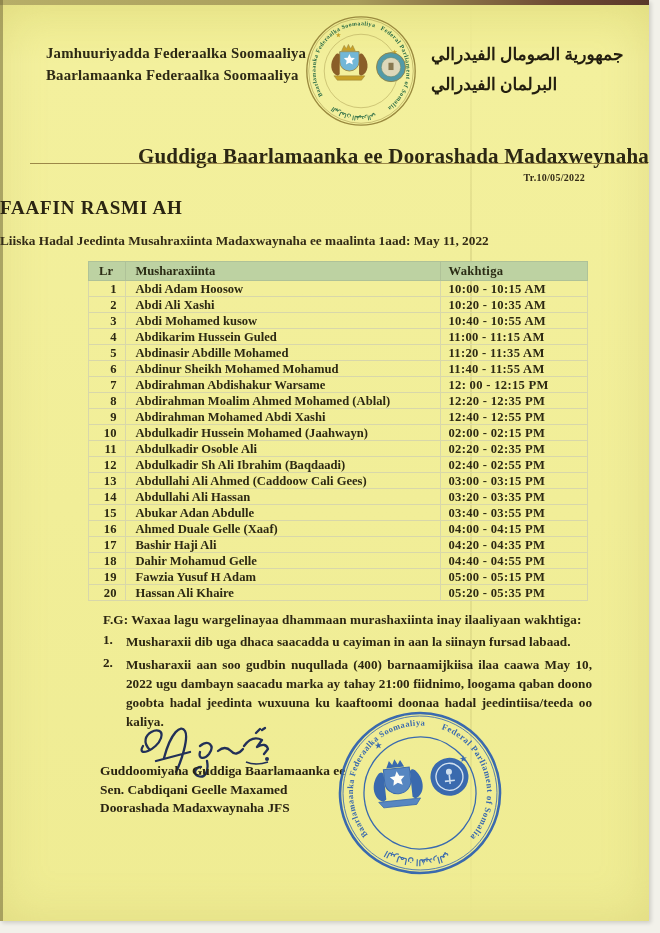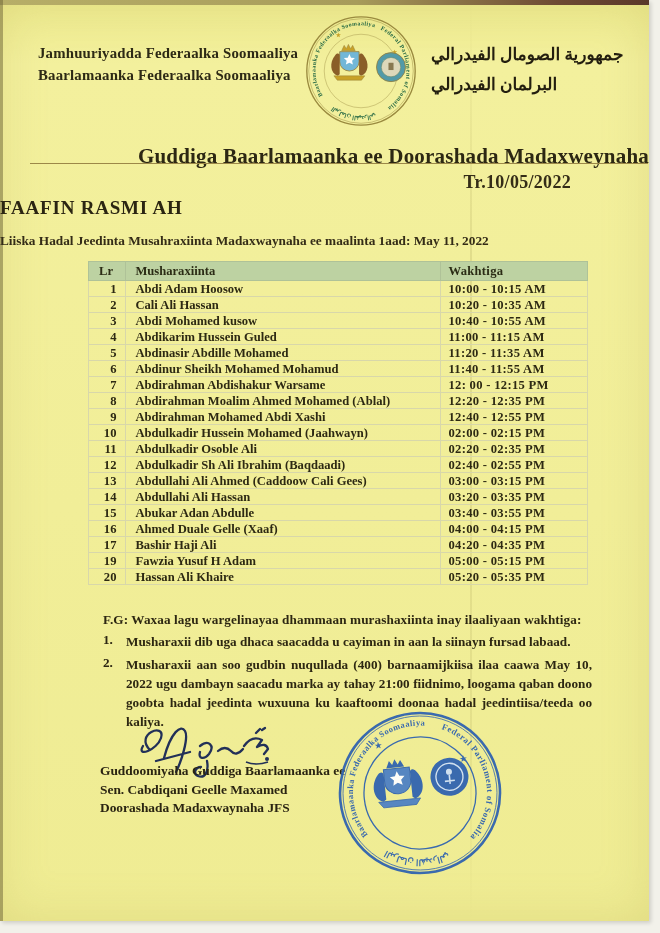--- a/index.html
+++ b/index.html
@@ -8,26 +8,26 @@
   .canvas{position:absolute;inset:0;background:#f2f1ea}
   .page{position:absolute;left:0;top:0;width:649px;height:921px;
         background:linear-gradient(180deg,#edea8e 0%,#f3f09d 7%,#f1ee98 55%,#efec93 100%);
         box-shadow:inset 0 0 46px rgba(185,175,85,.28), 2px 2px 4px rgba(0,0,0,.15)}
   .edge-top{position:absolute;top:0;left:0;width:100%;height:5px;
         background:linear-gradient(90deg,#b7ae68 0%,#a79b5a 55%,#6d4a33 86%,#5a382a 100%)}
   .edge-left{position:absolute;top:0;left:0;width:3px;height:100%;background:rgba(108,98,54,.5)}
   .crease-v{position:absolute;top:0;left:470px;width:2px;height:100%;
         background:linear-gradient(180deg,rgba(140,130,60,0),rgba(140,130,60,.18) 30%,rgba(140,130,60,.12) 80%,rgba(140,130,60,0))}
 
-  .org-somali{position:absolute;left:38px;top:42px;font-size:14.8px;line-height:22px;color:#2d2915;letter-spacing:.2px}
+  .org-somali{position:absolute;left:46px;top:42px;font-size:14.8px;line-height:22px;color:#2d2915;letter-spacing:.2px}
   .seal{position:absolute;left:301px;top:11px;width:120px;height:120px}
   .org-arabic{position:absolute;right:18px;top:40px;width:200px;text-align:left;font-size:17px;line-height:30px;direction:rtl;color:#231e0f}
   .committee{position:absolute;top:144px;left:0;width:100%;text-align:right;font-size:21px;letter-spacing:.2px;color:#2c2713}
   .rule{position:absolute;top:163px;left:30px;right:1px;border-top:1.6px solid #9c8848}
-  .ref{position:absolute;top:172px;right:78px;font-size:18px;letter-spacing:.3px}
+  .ref{position:absolute;top:172px;right:64px;font-size:10px;letter-spacing:.3px}
   .doc-title{position:absolute;top:197px;left:0;width:100%;text-align:left;font-size:19px;letter-spacing:.8px;color:#2b2512}
   .doc-subtitle{position:absolute;top:233px;left:0;width:100%;font-size:13.3px}
 
   table.schedule{position:absolute;top:261px;left:88px;width:500px;border-collapse:collapse;font-size:12.6px;color:#2d2913;table-layout:fixed}
   .schedule th,.schedule td{border:1px solid #d8d7aa;padding:0 6px;height:16px;line-height:14px;text-align:left;font-weight:bold;overflow:hidden;white-space:nowrap}
   .schedule thead th{background:#bdd2a2;height:19px;border-color:#afc298;color:#2b2c15}
   th.h-lr{width:34px;padding-left:10px}
   td.col-lr{width:34px;text-align:right;padding-right:9px}
   th.h-name,td.col-name{width:286px;padding-left:9px}
   th.h-time,td.col-time{width:133px;padding-left:7px;letter-spacing:.3px}
@@ -111,21 +111,21 @@
         </tr>
       </thead>
       <tbody id="schedule-body">
           <tr>
             <td class="col-lr">1</td>
             <td class="col-name">Abdi Adam Hoosow</td>
             <td class="col-time">10:00 - 10:15 AM</td>
           </tr>
           <tr>
             <td class="col-lr">2</td>
-            <td class="col-name">Cali Ali Hassan</td>
+            <td class="col-name">Abdi Ali Xashi</td>
             <td class="col-time">10:20 - 10:35 AM</td>
           </tr>
           <tr>
             <td class="col-lr">3</td>
             <td class="col-name">Abdi Mohamed kusow</td>
             <td class="col-time">10:40 - 10:55 AM</td>
           </tr>
           <tr>
             <td class="col-lr">4</td>
             <td class="col-name">Abdikarim Hussein Guled</td>
@@ -188,20 +188,25 @@
           </tr>
           <tr>
             <td class="col-lr">16</td>
             <td class="col-name">Ahmed Duale Gelle (Xaaf)</td>
             <td class="col-time">04:00 - 04:15 PM</td>
           </tr>
           <tr>
             <td class="col-lr">17</td>
             <td class="col-name">Bashir Haji Ali</td>
             <td class="col-time">04:20 - 04:35 PM</td>
+          </tr>
+          <tr>
+            <td class="col-lr">18</td>
+            <td class="col-name">Dahir Mohamud Gelle</td>
+            <td class="col-time">04:40 - 04:55 PM</td>
           </tr>
           <tr>
             <td class="col-lr">19</td>
             <td class="col-name">Fawzia Yusuf H Adam</td>
             <td class="col-time">05:00 - 05:15 PM</td>
           </tr>
           <tr>
             <td class="col-lr">20</td>
             <td class="col-name">Hassan Ali Khaire</td>
             <td class="col-time">05:20 - 05:35 PM</td>

